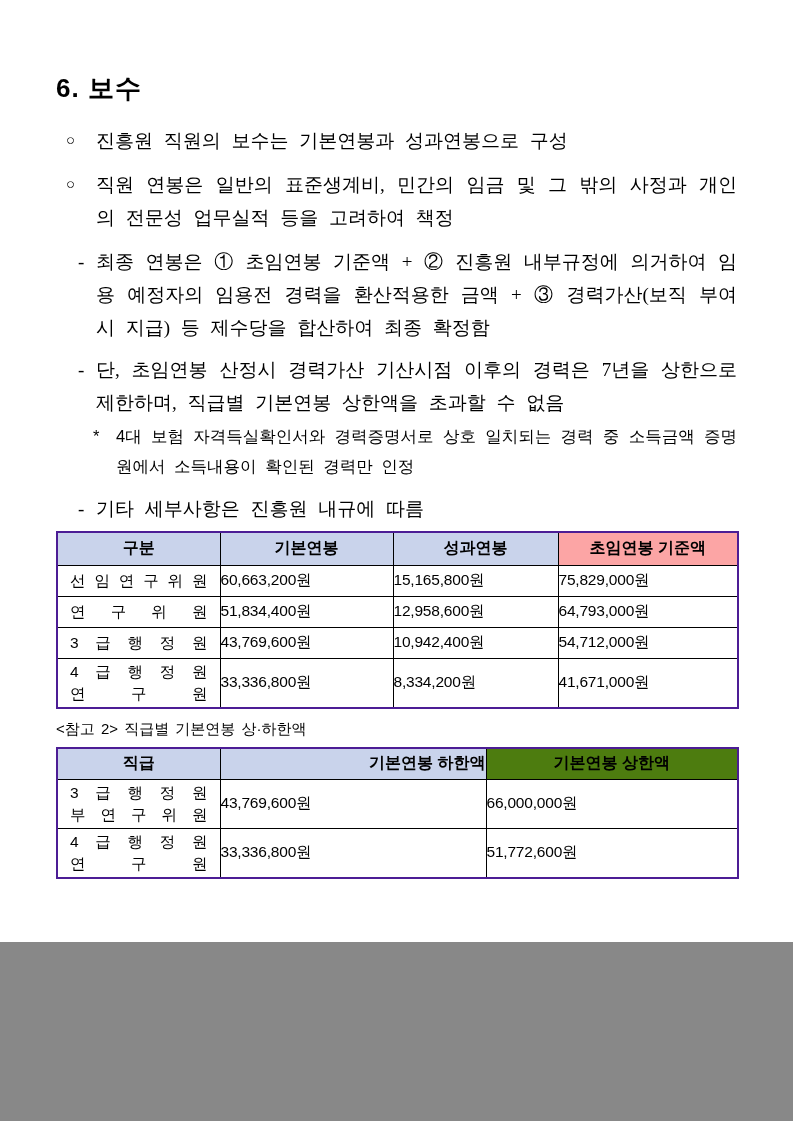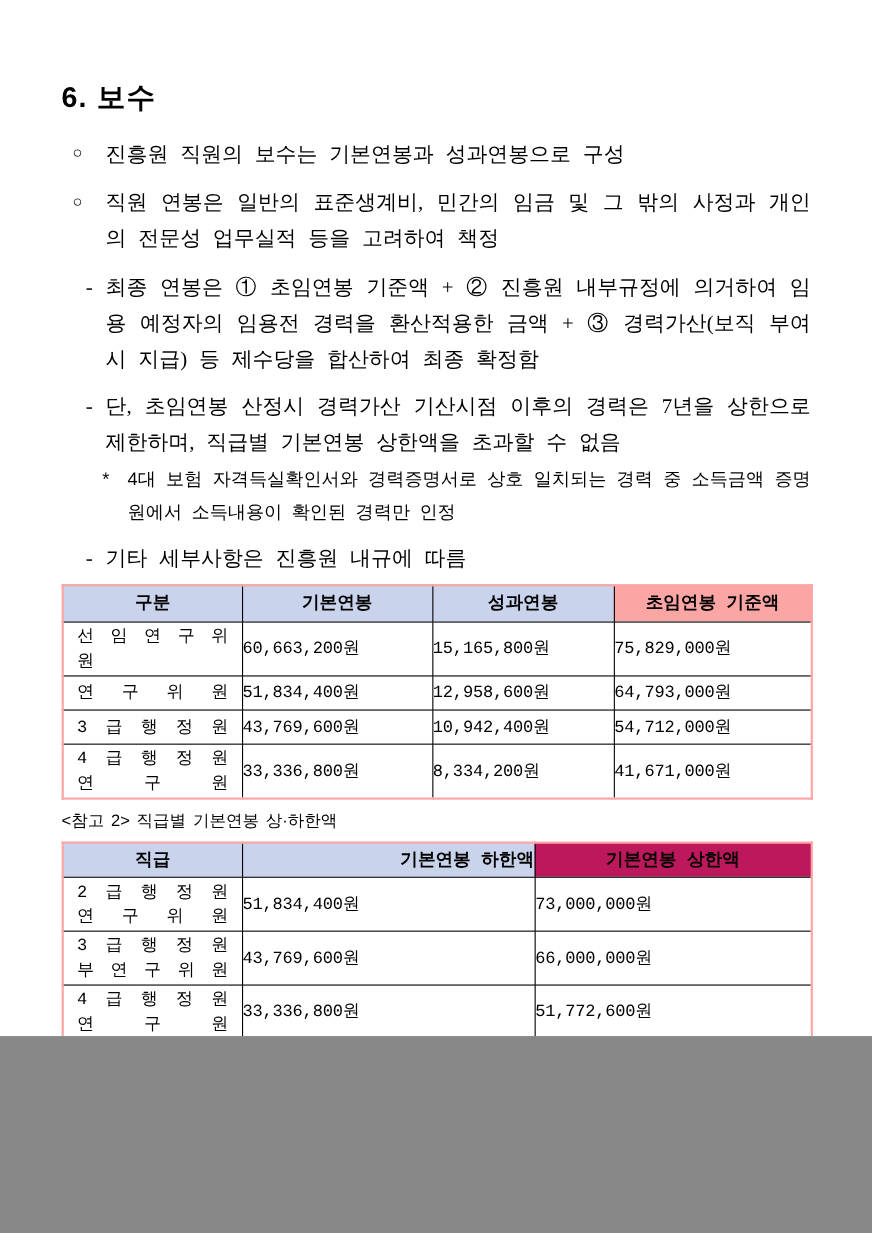--- a/index.html
+++ b/index.html
@@ -54,24 +54,24 @@
   .tbl-caption {
     font-family: "Liberation Sans", sans-serif;
     font-size: 15px;
     line-height: 20px;
     margin: 0 0 8px 0;
     word-spacing: 2px;
   }
   .cap2 { margin-top: 10px; }
   table.ref {
     border-collapse: collapse;
-    border: 2px solid #fca5a5;
+    border: 2px solid #4c1d95;
     table-layout: fixed;
     width: 681px;
-    font-family: Liberation Mono, monospace;
+    font-family: Liberation Sans, sans-serif;
   }
   table.ref td, table.ref th {
     border: 1px solid #000;
     padding: 0;
     vertical-align: middle;
     box-sizing: border-box;
   }
   table.ref th {
     font-size: 16px;
     font-weight: 700;
@@ -194,29 +194,21 @@
   <table class="ref" id="t2">
     <colgroup>
       <col style="width:163px">
         <col style="width:266px">
         <col style="width:252px">
     </colgroup>
     <tbody>
         <tr class="hrow">
       <th class="hdr" style="background: rgb(201, 211, 235);">직급</th>
       <th class="hdr" style="background: rgb(201, 211, 235); text-align: right;">기본연봉 하한액</th>
-      <th class="hdr" style="background: #be185d;">기본연봉 상한액</th>
-    </tr>
-    <tr class="r">
-      <td class="label-cell">
-        <div class="jline">2 급 행 정 원</div>
-        <div class="jline">연 구 위 원</div>
-      </td>
-      <td class="num">51,834,400원</td>
-      <td class="num">73,000,000원</td>
+      <th class="hdr" style="background: #4d7c0f;">기본연봉 상한액</th>
     </tr>
     <tr class="r">
       <td class="label-cell">
         <div class="jline">3 급 행 정 원</div>
         <div class="jline">부 연 구 위 원</div>
       </td>
       <td class="num">43,769,600원</td>
       <td class="num">66,000,000원</td>
     </tr>
     <tr class="r">

